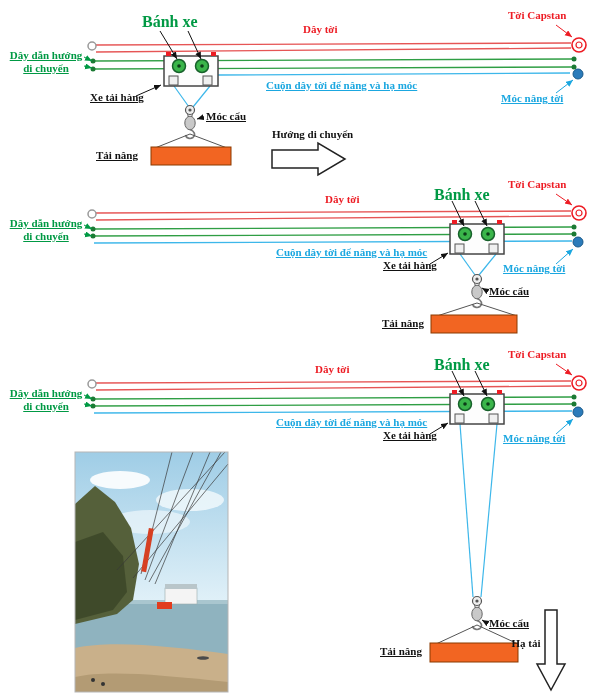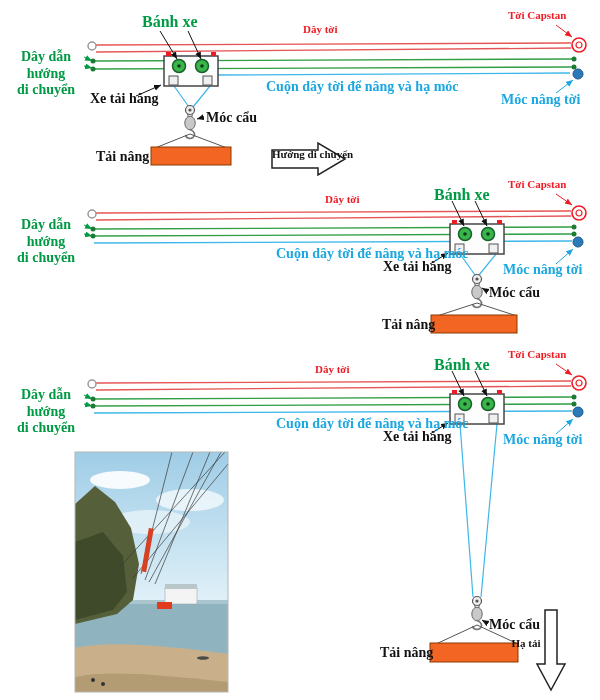--- a/index.html
+++ b/index.html
@@ -6,21 +6,21 @@
   html,body { width:600px; height:700px; background:#ffffff; }
   body { font-family:"Liberation Serif", serif; overflow:hidden; }
   .stage { position:relative; width:600px; height:700px; background:#ffffff; }
   svg.layer { position:absolute; left:0; top:0; }
   .lbl { position:absolute; font-weight:bold; font-size:11px; line-height:1.18; white-space:nowrap; }
   .red   { color:#ed1c24; }
   .green { color:#009944; }
   .cyan  { color:#1ba7e0;text-align:right; }
   .dark  { color:#111111; }
   .big   { font-size:16px; }
-  .sm    { font-size:14px; }
+  .sm    { font-size:11px;text-decoration:underline; }
   .center{ text-align:center; }
   .guide { width:88px; white-space:normal; }
   .wrap  { white-space:normal; }
 </style>
 </head>
 <body>
 
 <div class="stage">
 
 <svg class="layer" width="600" height="700" viewBox="0 0 600 700">
@@ -204,21 +204,21 @@
 <div class="lbl red" style="left:508px; top:9px;">Tời Capstan</div>
 <div class="lbl green sm guide center" style="left:2px; top:49px;">
   <div>Dây dẫn hướng</div>
   <div>di chuyển</div>
 </div>
 <div class="lbl dark sm" style="left:90px; top:91px;">Xe tải hàng</div>
 <div class="lbl cyan sm" style="left:266px; top:79px;">Cuộn dây tời để nâng và hạ móc</div>
 <div class="lbl cyan sm" style="left:501px; top:92px;">Móc nâng tời</div>
 <div class="lbl dark sm" style="left:206px; top:110px;">Móc cẩu</div>
 <div class="lbl dark sm" style="left:96px; top:149px;">Tải nâng</div>
-<div class="lbl dark" style="left:272px; top:148px;">Hướng di chuyển</div>
+<div class="lbl dark" style="left:272px; top:128px;">Hướng di chuyển</div>
 
 <div class="lbl red" style="left:325px; top:193px;">Dây tời</div>
 <div class="lbl green big" style="left:434px; top:186px;">Bánh xe</div>
 <div class="lbl red" style="left:508px; top:178px;">Tời Capstan</div>
 <div class="lbl green sm guide center" style="left:2px; top:217px;">
   <div>Dây dẫn hướng</div>
   <div>di chuyển</div>
 </div>
 <div class="lbl cyan sm" style="left:276px; top:246px;">Cuộn dây tời để nâng và hạ móc</div>
 <div class="lbl dark sm" style="left:383px; top:259px;">Xe tải hàng</div>

